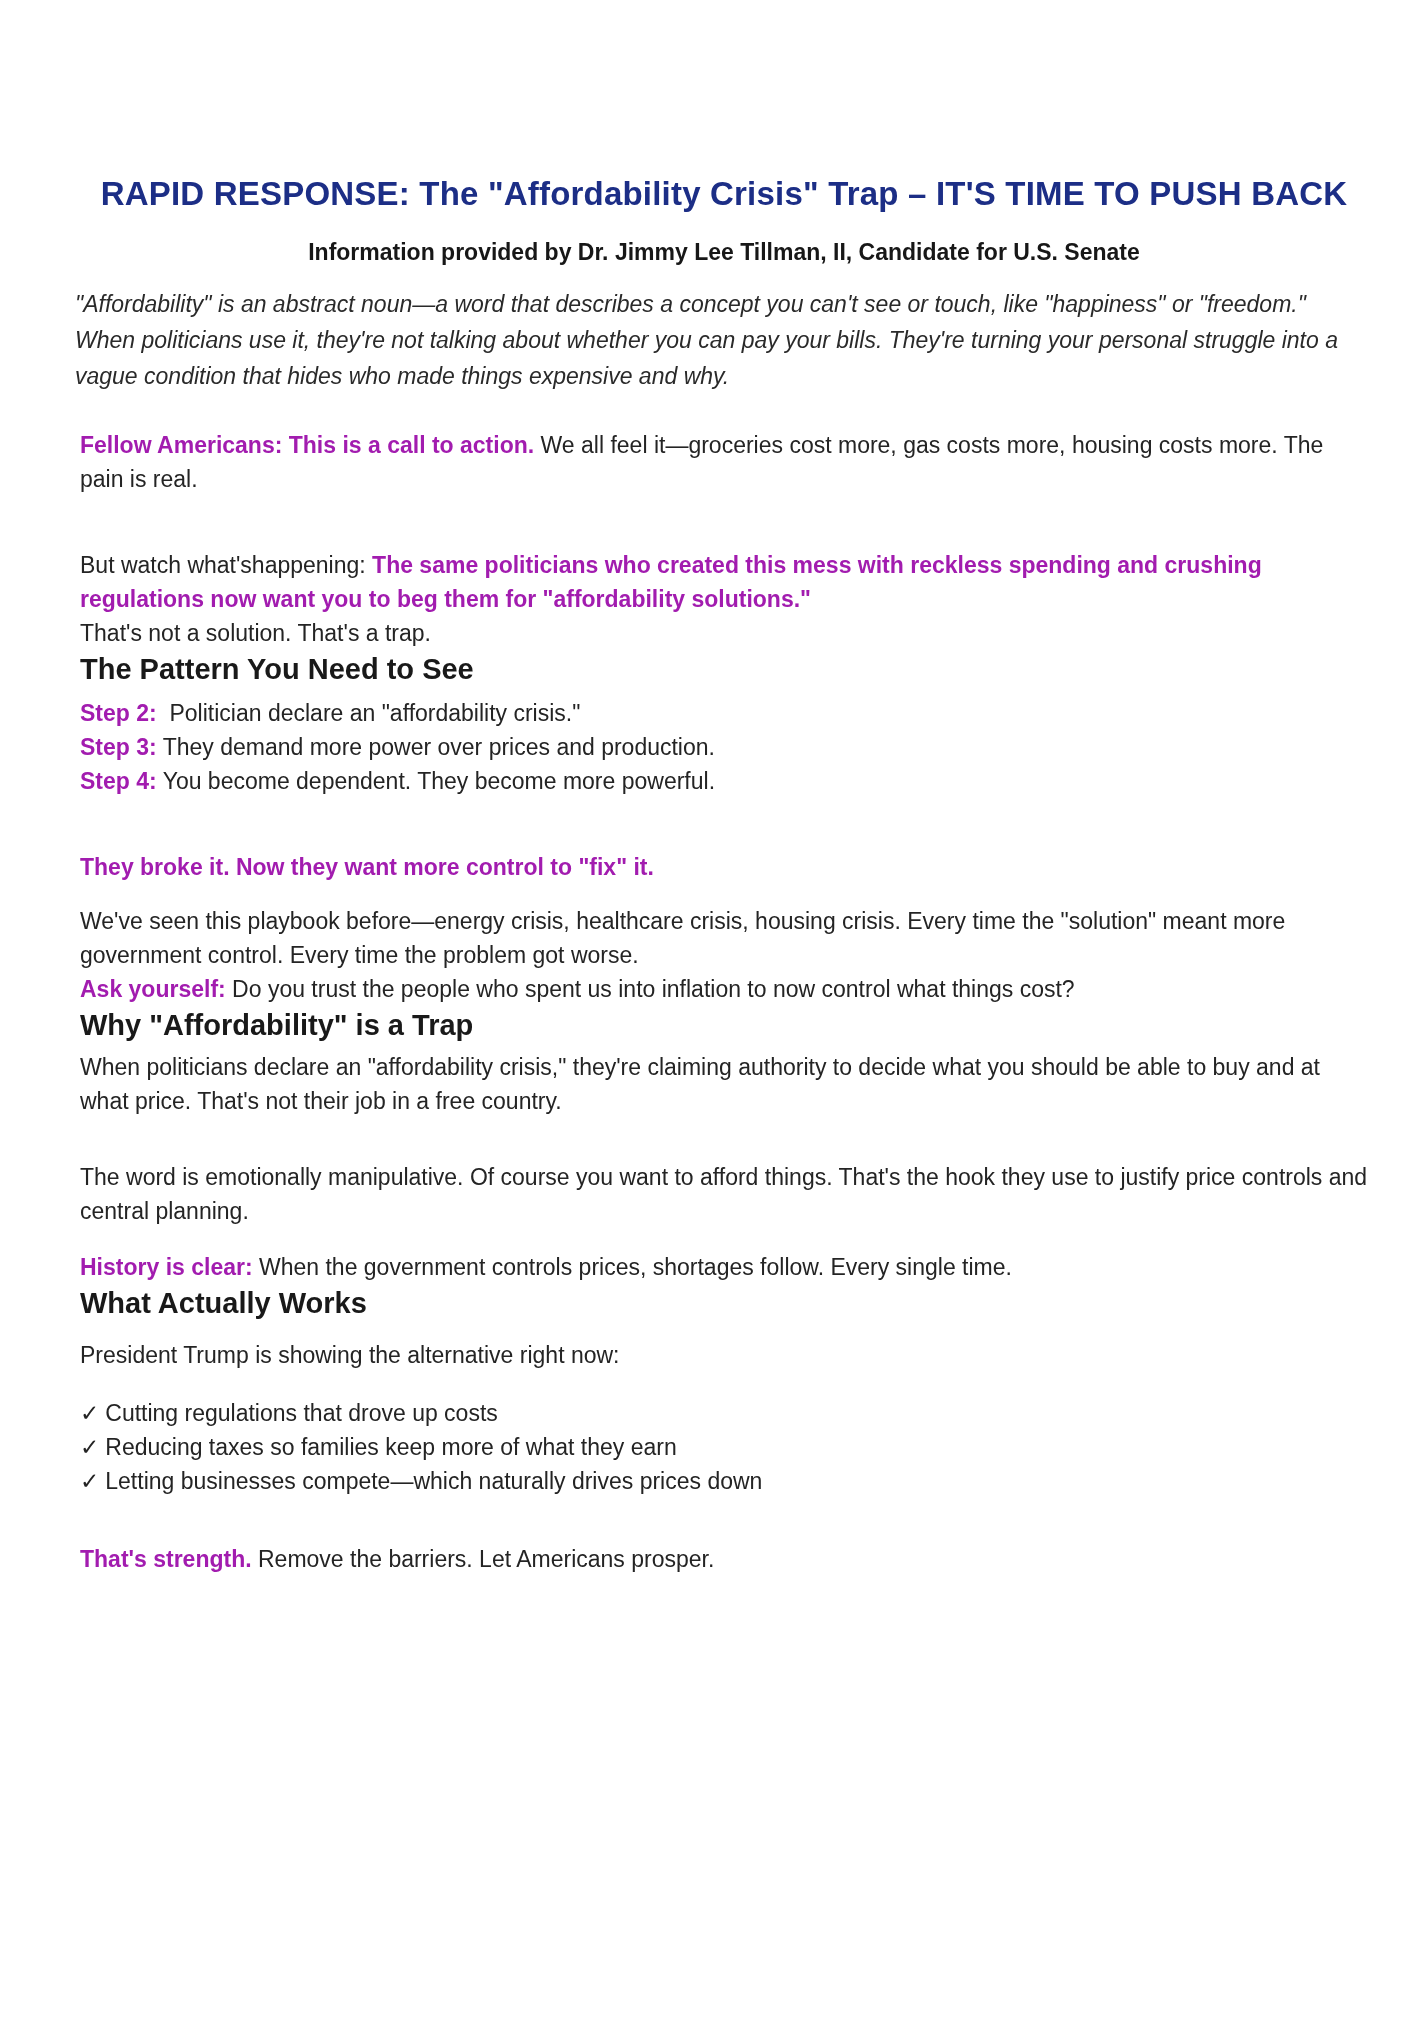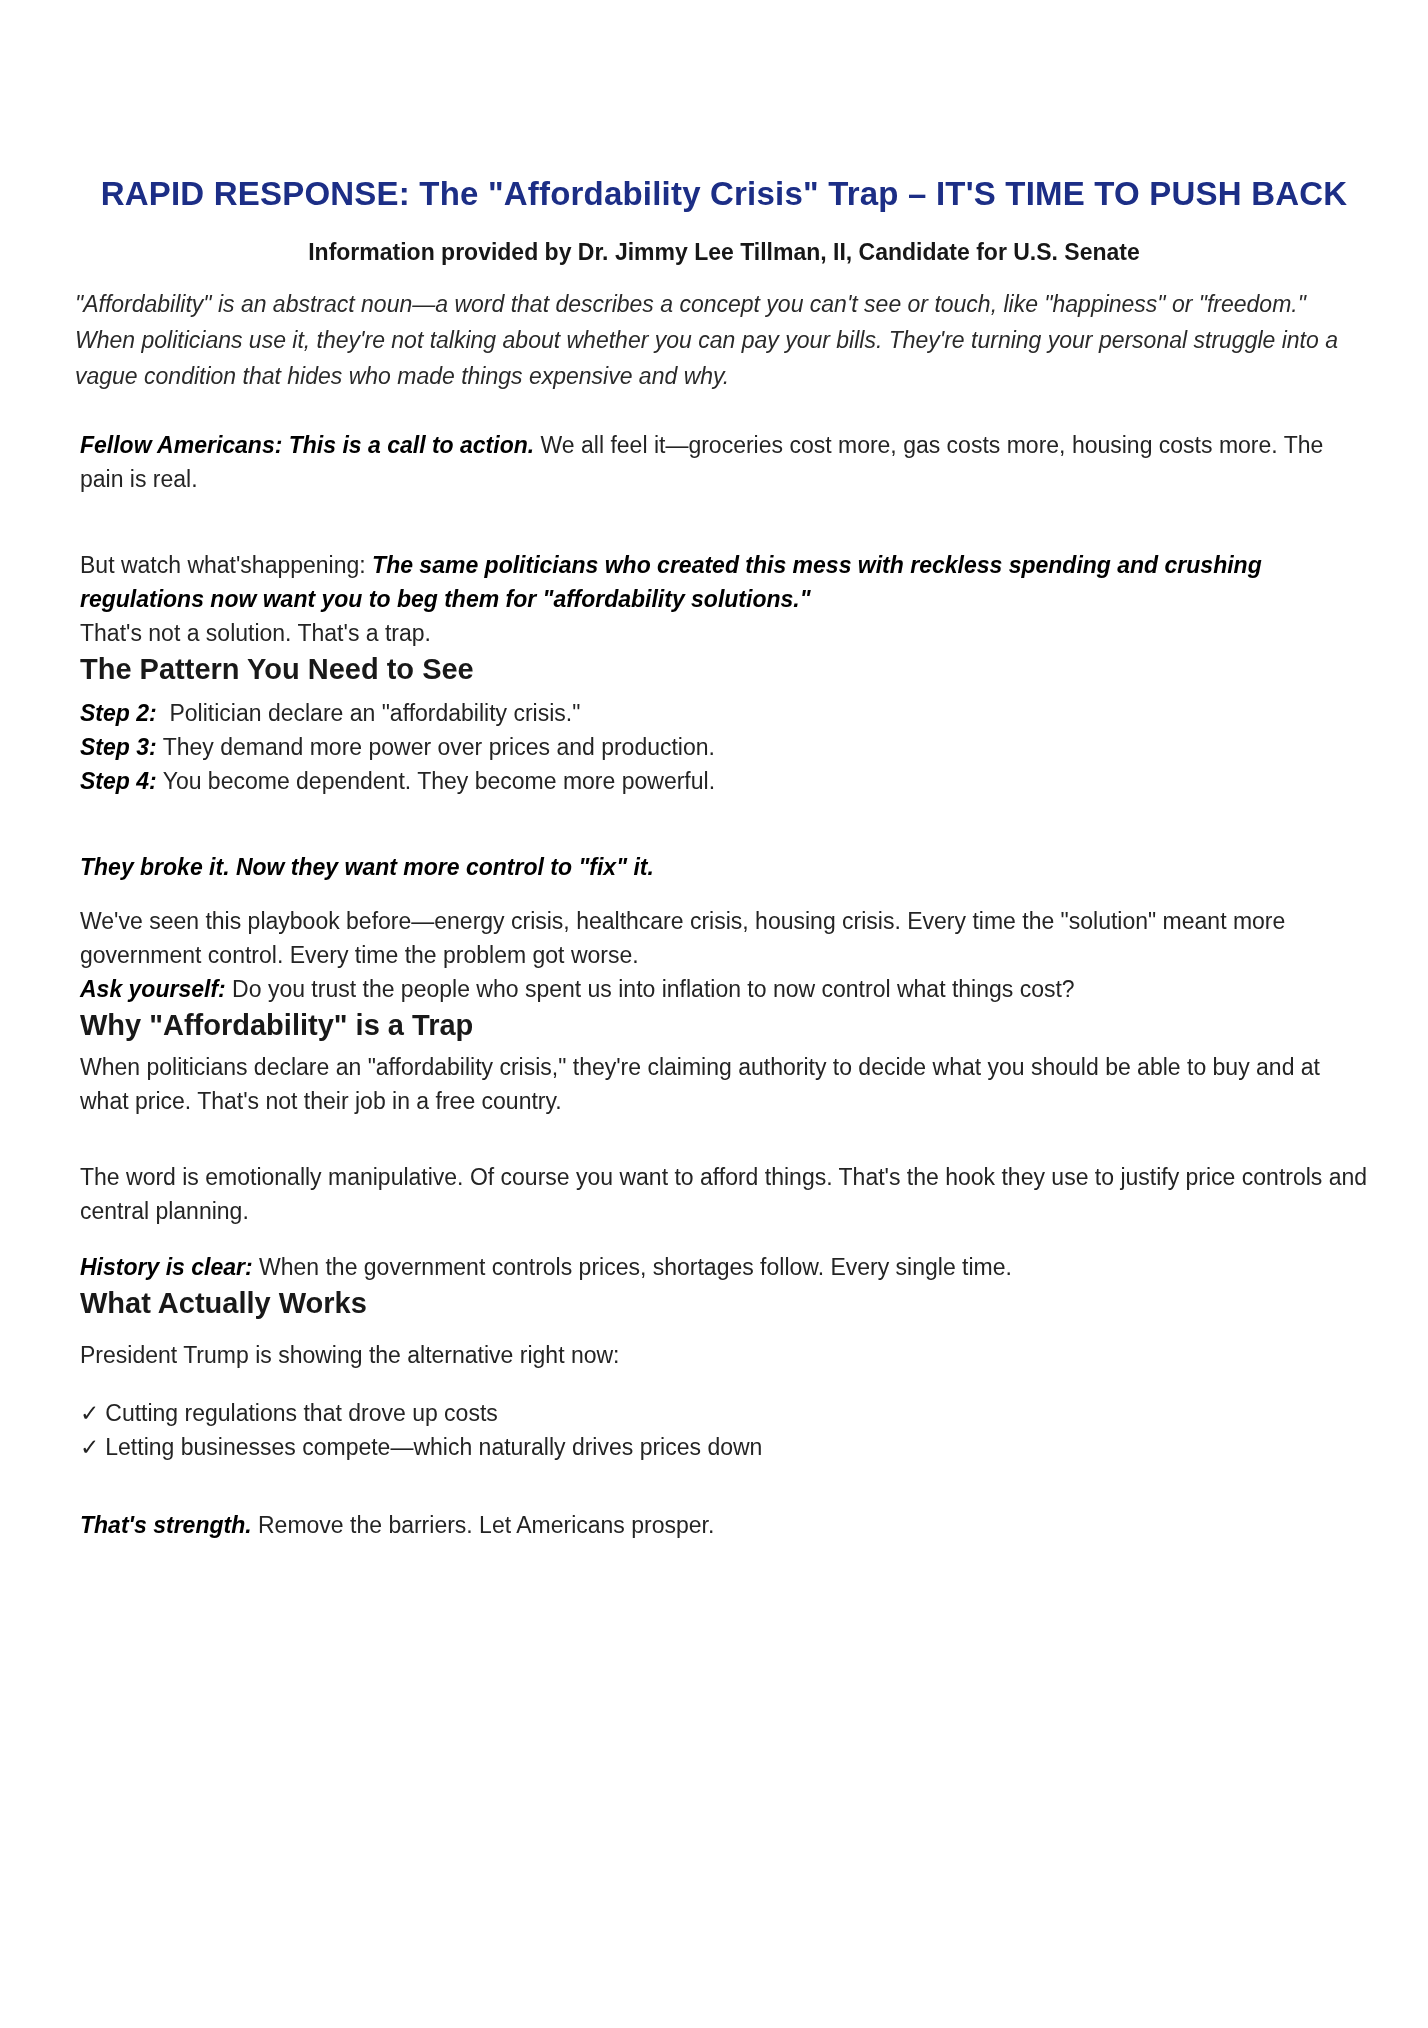--- a/index.html
+++ b/index.html
@@ -38,21 +38,21 @@
     line-height: 34px;
     white-space: pre-wrap;
   }
   .intro-quote {
     margin-top: 18px;
     margin-left: -5px;
     font-style: italic;
     line-height: 36px;
     color: #2a2a2a;
   }
-  .b { font-weight: 700; color: #000000; font-style: italic; }
+  .b { font-weight: 700; color: #a21caf; }
   .p-fellow   { margin-top: 34px; }
   .p-watch    { margin-top: 52px; }
   .p-broke    { margin-top: 52px; }
   .p-playbook { margin-top: 20px; }
   .p-ask      { }
   .p-when     { margin-top: 6px; }
   .p-word     { margin-top: 42px; }
   .p-history  { margin-top: 22px; }
   .p-trump    { margin-top: 16px; }
   .p-strength { margin-top: 44px; }
@@ -107,19 +107,20 @@
     <p class="p-word">The word is emotionally manipulative. Of course you want to afford things. That's the hook they use to justify price controls and central planning.</p>
 
     <p class="p-history"><span class="b">History is clear:</span><span> When the government controls prices, shortages follow. Every single time.</span></p>
 
     <h2 class="section-heading h2-works">What Actually Works</h2>
 
     <p class="p-trump">President Trump is showing the alternative right now:</p>
 
     <div class="checklist">
       <div class="line check-item"><span class="check-glyph">✓</span><span>Cutting regulations that drove up costs</span></div>
+      <div class="line check-item"><span class="check-glyph">✓</span><span>Reducing taxes so families keep more of what they earn</span></div>
       <div class="line check-item"><span class="check-glyph">✓</span><span>Letting businesses compete—which naturally drives prices down</span></div>
     </div>
 
     <p class="p-strength"><span class="b">That's strength.</span><span> Remove the barriers. Let Americans prosper.</span></p>
 
   </div>
 </div>
 
 </body></html>

